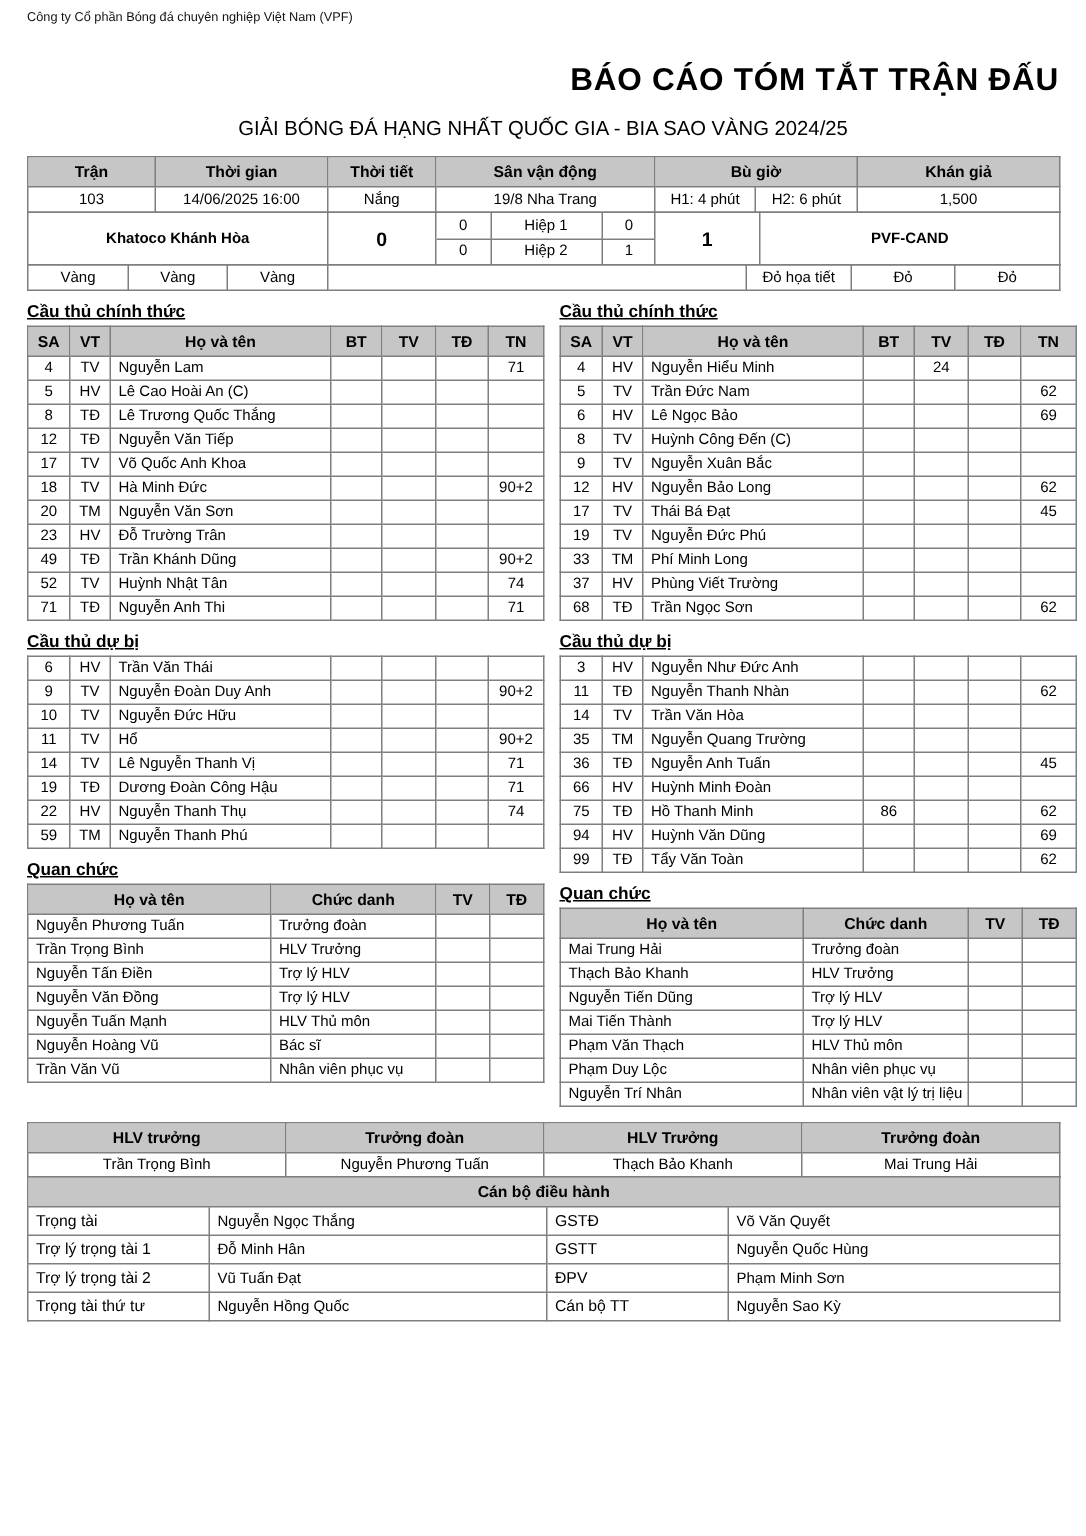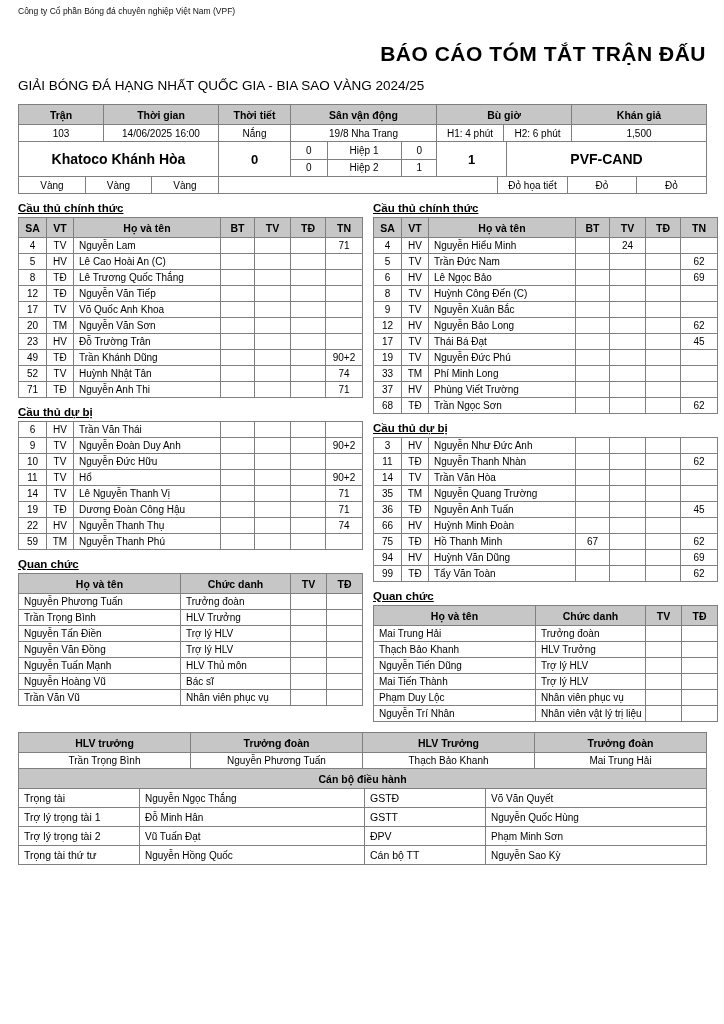--- a/index.html
+++ b/index.html
@@ -7,39 +7,39 @@
   body {
     height: 1024px;
     overflow: hidden;
     font-family: "Liberation Sans", sans-serif;
     color: #000;
   }
   .page { padding: 6px 18px 0 18px; }
 
   .org-line { font-size: 8.5px; color: #111; margin-bottom: 26px; }
   .title { text-align: right; font-size: 21px; font-weight: bold; letter-spacing: 0.5px; margin-bottom: 12px; }
-  .subtitle { text-align: left; font-size: 13.5px; margin-bottom: 12px; }
+  .subtitle { text-align: center; font-size: 13.5px; margin-bottom: 12px; }
 
   table { border-collapse: collapse; table-layout: fixed; width: 100%; }
   th, td {
     border: 1px solid #7f7f7f;
     font-size: 10px;
     padding: 2px 3px;
     overflow: hidden;
     white-space: nowrap;
     height: 17px;
     vertical-align: middle;
   }
   th { background: #c6c6c6; font-weight: bold; font-size: 10.5px; text-align: center; height: 20px; }
 
   
   .stack table + table, .stack > table { margin-top: -1px; }
   .info-table td { text-align: center; }
   .score-table td { text-align: center; }
-  .team-cell { font-size: 14px; font-weight: bold; margin-left: 12px; }
+  .team-cell { font-size: 10px; font-weight: bold; margin-left: 12px; }
   .goal-cell { font-size: 13px; font-weight: bold; }
   .halves-cell { padding: 0; }
   .halves-cell table { height: 100%; margin: 0; }
   .halves-cell td { border: 1px solid #7f7f7f; height: 17px; }
   .halves-cell tr:first-child td { border-top: none; }
   .halves-cell tr:last-child td { border-bottom: none; }
   .halves-cell td:first-child { border-left: none; }
   .halves-cell td:last-child { border-right: none; }
   .kit-table td { text-align: center; }
 
@@ -234,20 +234,29 @@
             <tr>
               <td>17</td>
               <td>TV</td>
               <td>Võ Quốc Anh Khoa</td>
               <td></td>
               <td></td>
               <td></td>
               <td></td>
             </tr>
             <tr>
+              <td>18</td>
+              <td>TV</td>
+              <td>Hà Minh Đức</td>
+              <td></td>
+              <td></td>
+              <td></td>
+              <td>90+2</td>
+            </tr>
+            <tr>
               <td>20</td>
               <td>TM</td>
               <td>Nguyễn Văn Sơn</td>
               <td></td>
               <td></td>
               <td></td>
               <td></td>
             </tr>
             <tr>
               <td>23</td>
@@ -627,21 +636,21 @@
               <td>Huỳnh Minh Đoàn</td>
               <td></td>
               <td></td>
               <td></td>
               <td></td>
             </tr>
             <tr>
               <td>75</td>
               <td>TĐ</td>
               <td>Hồ Thanh Minh</td>
-              <td>67</td>
+              <td>86</td>
               <td></td>
               <td></td>
               <td>62</td>
             </tr>
             <tr>
               <td>94</td>
               <td>HV</td>
               <td>Huỳnh Văn Dũng</td>
               <td></td>
               <td></td>
@@ -691,20 +700,26 @@
             </tr>
             <tr>
               <td>Nguyễn Tiến Dũng</td>
               <td>Trợ lý HLV</td>
               <td></td>
               <td></td>
             </tr>
             <tr>
               <td>Mai Tiến Thành</td>
               <td>Trợ lý HLV</td>
+              <td></td>
+              <td></td>
+            </tr>
+            <tr>
+              <td>Phạm Văn Thạch</td>
+              <td>HLV Thủ môn</td>
               <td></td>
               <td></td>
             </tr>
             <tr>
               <td>Phạm Duy Lộc</td>
               <td>Nhân viên phục vụ</td>
               <td></td>
               <td></td>
             </tr>
             <tr>

